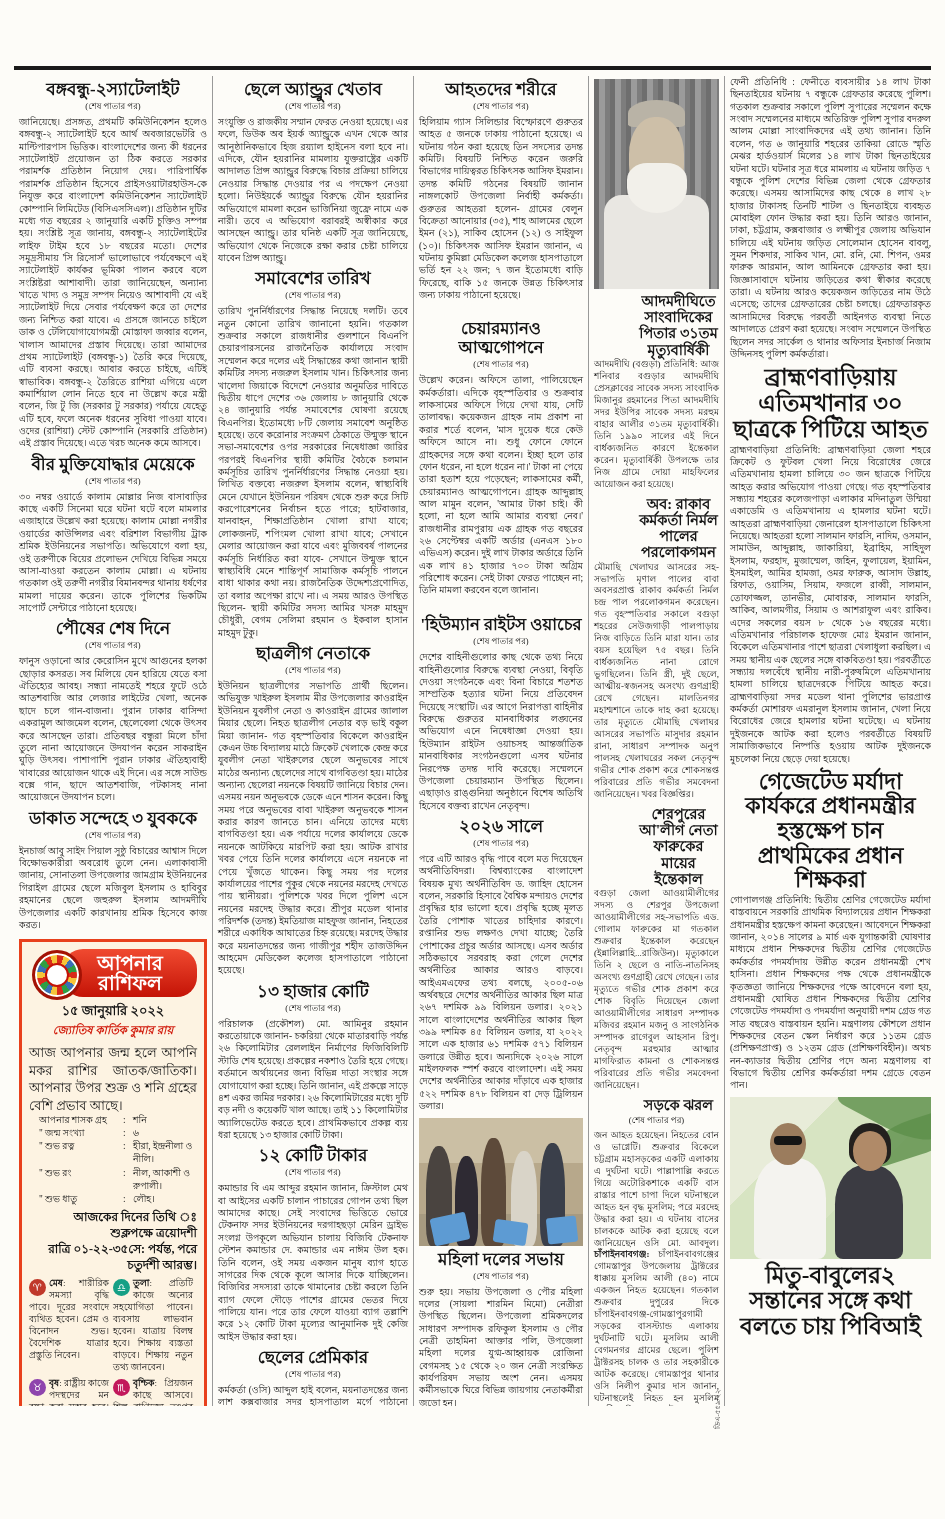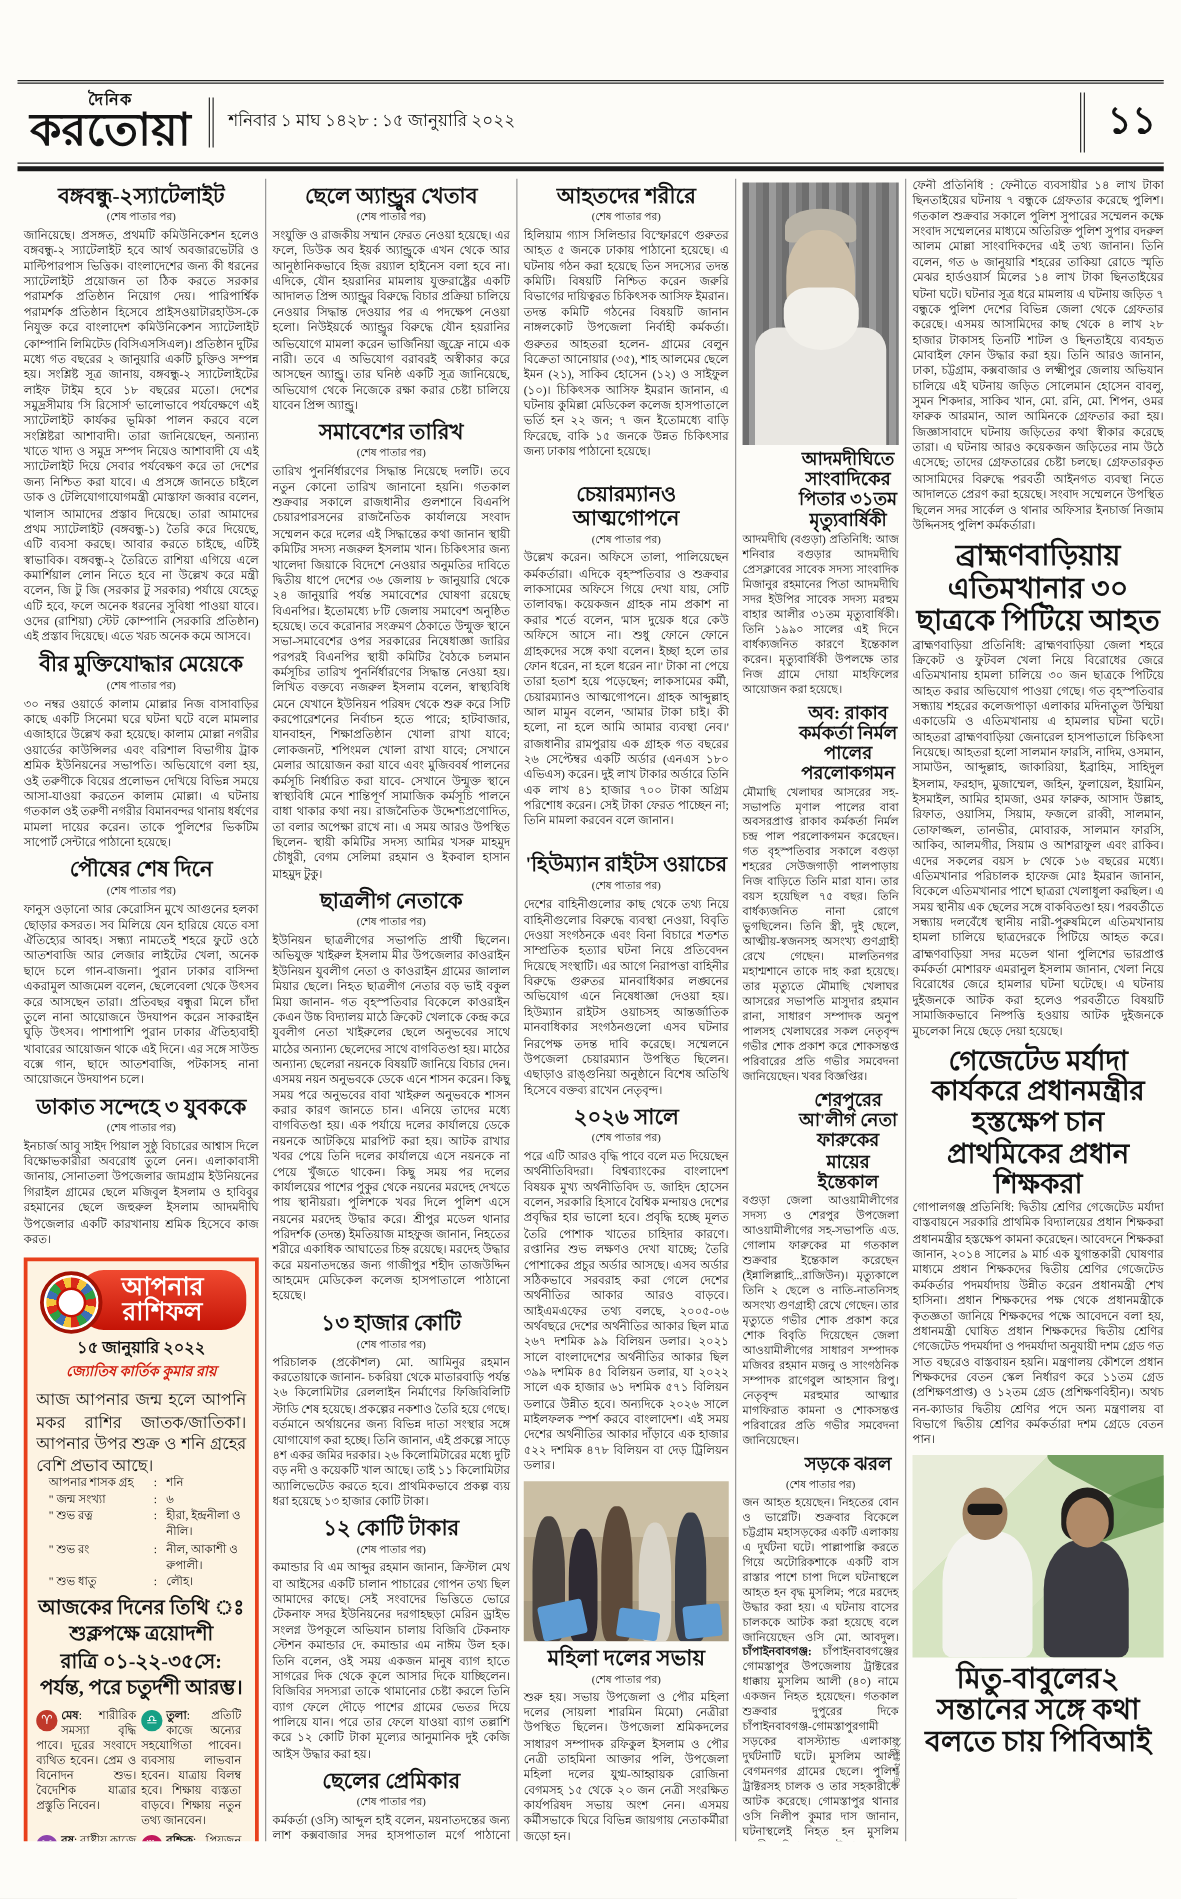--- a/index.html
+++ b/index.html
@@ -54,48 +54,34 @@
   .horo-title{color:#fff;font-size:20px;font-weight:bold;line-height:1;}
   .wheel{position:absolute;top:8px;left:10px;width:44px;height:44px;border-radius:50%;
          background:repeating-conic-gradient(#d92b1a 0 20deg,#f5c53a 20deg 40deg,#3b6fb5 40deg 60deg,#2f9e44 60deg 80deg);
          border:3px solid #a31205;box-shadow:0 0 0 2px #fff inset;}
   .wheel::after{content:"";position:absolute;inset:10px;border-radius:50%;background:#fff;border:2px solid #c41306;}
   .horo-date{text-align:center;font-weight:bold;font-size:13px;margin-top:2px;}
   .horo-ast{text-align:center;color:#d21f10;font-size:11.5px;font-style:italic;font-weight:bold;margin-bottom:3px;}
   .horo-intro{font-size:13px;line-height:1.35;text-align:justify;}
   .fact{display:flex;font-size:9.3px;line-height:1.4;}
   .fact .fl{width:84px;padding-left:10px;} .fact .fc{width:10px;} .fact .fv{flex:1;}
-  .horo-tithi{font-size:16px;font-weight:bold;text-align:center;line-height:1.35;margin:3px 0;}
+  .horo-tithi{font-size:12px;font-weight:bold;text-align:right;line-height:1.35;margin:3px 0;}
   .signs{display:flex;flex-wrap:wrap;}
   .sign{width:50%;box-sizing:border-box;padding:2px 4px 2px 0;font-size:9.2px;line-height:1.3;text-align:justify;}
   .sicon{float:left;width:17px;height:17px;border-radius:50%;color:#fff;font-size:10px;line-height:17px;
          text-align:center;margin:1px 3px 0 0;font-family:"DejaVu Sans",sans-serif;}
   .da-label{position:absolute;left:724px;bottom:90px;transform:rotate(-90deg);transform-origin:left bottom;font-size:7px;color:#333;}
   b.place{font-weight:bold;}
 </style>
 </head>
 <body>
 
 <div class="page">
   <div class="inner">
 
-    <div class="hdr">
-      <div class="hdr-bar">
-        <div class="mast">
-          <span class="mast-top">দৈনিক</span>
-          <span class="mast-main">করতোয়া</span>
-        </div>
-        <div class="vrule"></div>
-        <div class="dateline">শনিবার ১ মাঘ ১৪২৮ : ১৫ জানুয়ারি ২০২২</div>
-        <div class="pgno">
-          <div class="vrule"></div>
-          <span class="pgno-num">১১</span>
-        </div>
-      </div>
-    </div>
     <div class="hdr-thick"></div>
 
     <div class="cols">
 
       <div class="col c1">
         <div class="article">
           <div class="title h-md">বঙ্গবন্ধু-২স্যাটেলাইট</div>
           <div class="cont">(শেষ পাতার পর)</div>
           <div class="body">জানিয়েছে। প্রসঙ্গত, প্রথমটি কমিউনিকেশন হলেও বঙ্গবন্ধু-২ স্যাটেলাইট হবে আর্থ অবজারভেটরি ও মাল্টিপারপাস ভিত্তিক। বাংলাদেশের জন্য কী ধরনের স্যাটেলাইট প্রয়োজন তা ঠিক করতে সরকার পরামর্শক প্রতিষ্ঠান নিয়োগ দেয়। পারিপার্শ্বিক পরামর্শক প্রতিষ্ঠান হিসেবে প্রাইসওয়াটারহাউস-কে নিযুক্ত করে বাংলাদেশ কমিউনিকেশন স্যাটেলাইট কোম্পানি লিমিটেড (বিসিএসসিএল)। প্রতিষ্ঠান দুটির মধ্যে গত বছরের ২ জানুয়ারি একটি চুক্তিও সম্পন্ন হয়। সংশ্লিষ্ট সূত্র জানায়, বঙ্গবন্ধু-২ স্যাটেলাইটের লাইফ টাইম হবে ১৮ বছরের মতো। দেশের সমুদ্রসীমায় 'সি রিসোর্স' ভালোভাবে পর্যবেক্ষণে এই স্যাটেলাইট কার্যকর ভূমিকা পালন করবে বলে সংশ্লিষ্টরা আশাবাদী। তারা জানিয়েছেন, অন্যান্য খাতে খাদ্য ও সমুদ্র সম্পদ নিয়েও আশাবাদী যে এই স্যাটেলাইট দিয়ে সেবার পর্যবেক্ষণ করে তা দেশের জন্য নিশ্চিত করা যাবে। এ প্রসঙ্গে জানতে চাইলে ডাক ও টেলিযোগাযোগমন্ত্রী মোস্তাফা জব্বার বলেন, খালাস আমাদের প্রস্তাব দিয়েছে। তারা আমাদের প্রথম স্যাটেলাইট (বঙ্গবন্ধু-১) তৈরি করে দিয়েছে, এটি ব্যবসা করছে। আবার করতে চাইছে, এটিই স্বাভাবিক। বঙ্গবন্ধু-২ তৈরিতে রাশিয়া এগিয়ে এলে কমার্শিয়াল লোন নিতে হবে না উল্লেখ করে মন্ত্রী বলেন, জি টু জি (সরকার টু সরকার) পর্যায়ে যেহেতু এটি হবে, ফলে অনেক ধরনের সুবিধা পাওয়া যাবে। ওদের (রাশিয়া) স্টেট কোম্পানি (সরকারি প্রতিষ্ঠান) এই প্রস্তাব দিয়েছে। এতে খরচ অনেক কমে আসবে।</div>
         </div>

